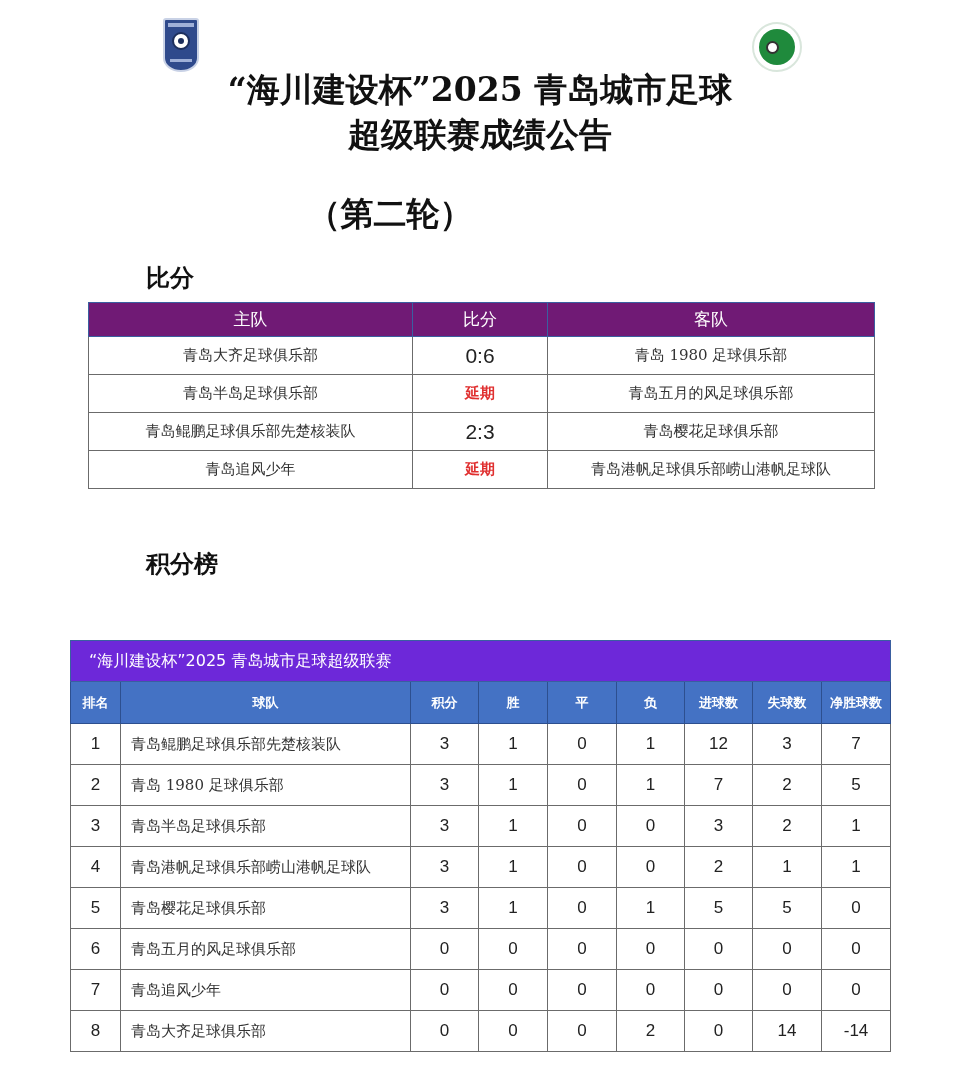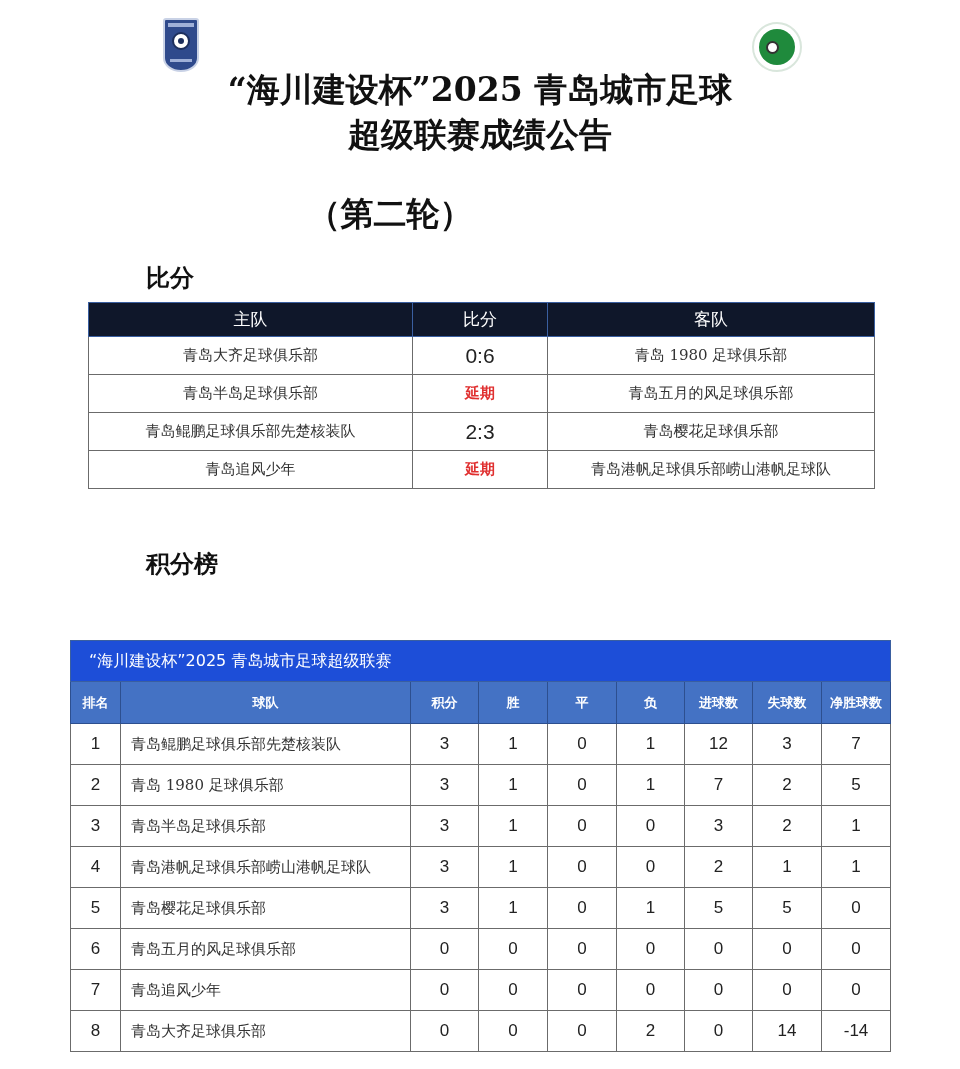--- a/index.html
+++ b/index.html
@@ -50,30 +50,30 @@
     position: absolute; font-size: 24px; font-weight: bold;
   }
   #sec-scores { left: 146px; top: 262px; }
   #sec-standings { left: 146px; top: 548px; }
 
   table { border-collapse: collapse; position: absolute; table-layout: fixed; }
   td, th { border: 1px solid #6b6b6b; text-align: center; vertical-align: middle; }
 
   .scores { left: 88px; top: 302px; width: 786px; }
   .scores th {
-    background: #0f172a; color: #fff; height: 34px; font-weight: normal; font-size: 17px;
+    background: #701a75; color: #fff; height: 34px; font-weight: normal; font-size: 17px;
     font-family: "DejaVu Sans", sans-serif; border-color: #3a5fa0;
   }
   .scores td { height: 38px; font-size: 15px; color: #333; }
   .scores td.score { font-family: "Liberation Sans", sans-serif; font-size: 21px; color: #222; }
   .scores td.postponed { color: #e03030; font-family: "DejaVu Sans", sans-serif; font-weight: bold; font-size: 15px; margin-top: 11px; }
 
   .standings { left: 70px; top: 640px; width: 820px; }
   .standings .caption-row td {
-    background: #1d4ed8; color: #fff; height: 41px; text-align: left; padding-left: 18px;
+    background: #6d28d9; color: #fff; height: 41px; text-align: left; padding-left: 18px;
     font-size: 16px; font-family: "DejaVu Sans", sans-serif; border-color: #3a5fa0;
   }
   .standings th {
     background: #4472c4; color: #fff; height: 42px; font-weight: bold; font-size: 13px;
     font-family: "DejaVu Sans", sans-serif; border-color: #2d4f8f; text-align: center;
   }
   .standings td.cell { height: 41px; font-size: 17px; font-family: "Liberation Sans", sans-serif; color: #222; }
   .standings td.team { text-align: left; padding-left: 10px; font-size: 15px; font-family: "DejaVu Serif", serif; color: #333; }
 </style>
 </head>

